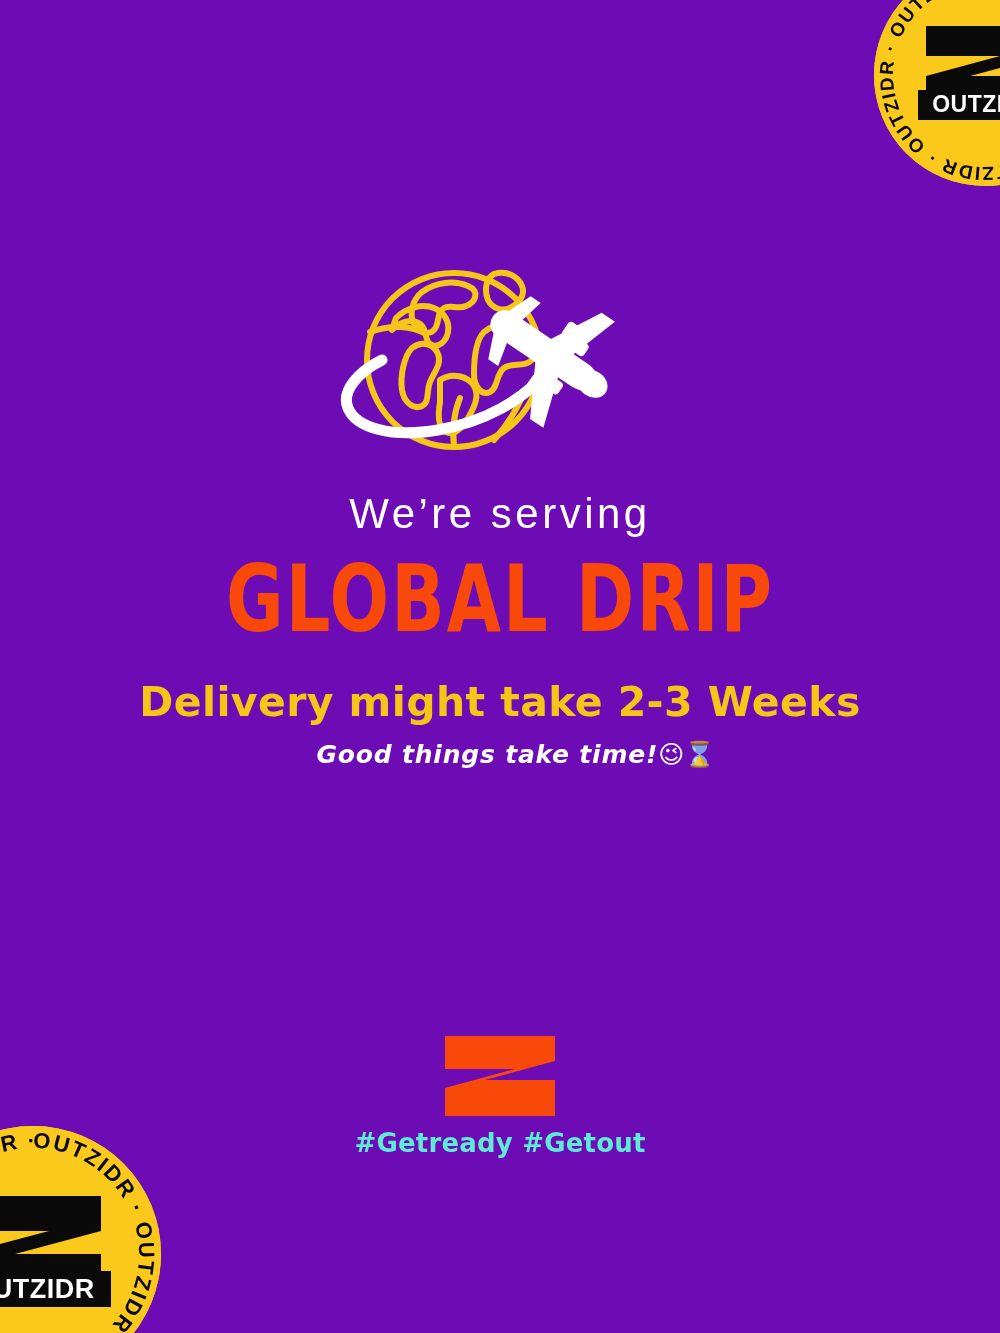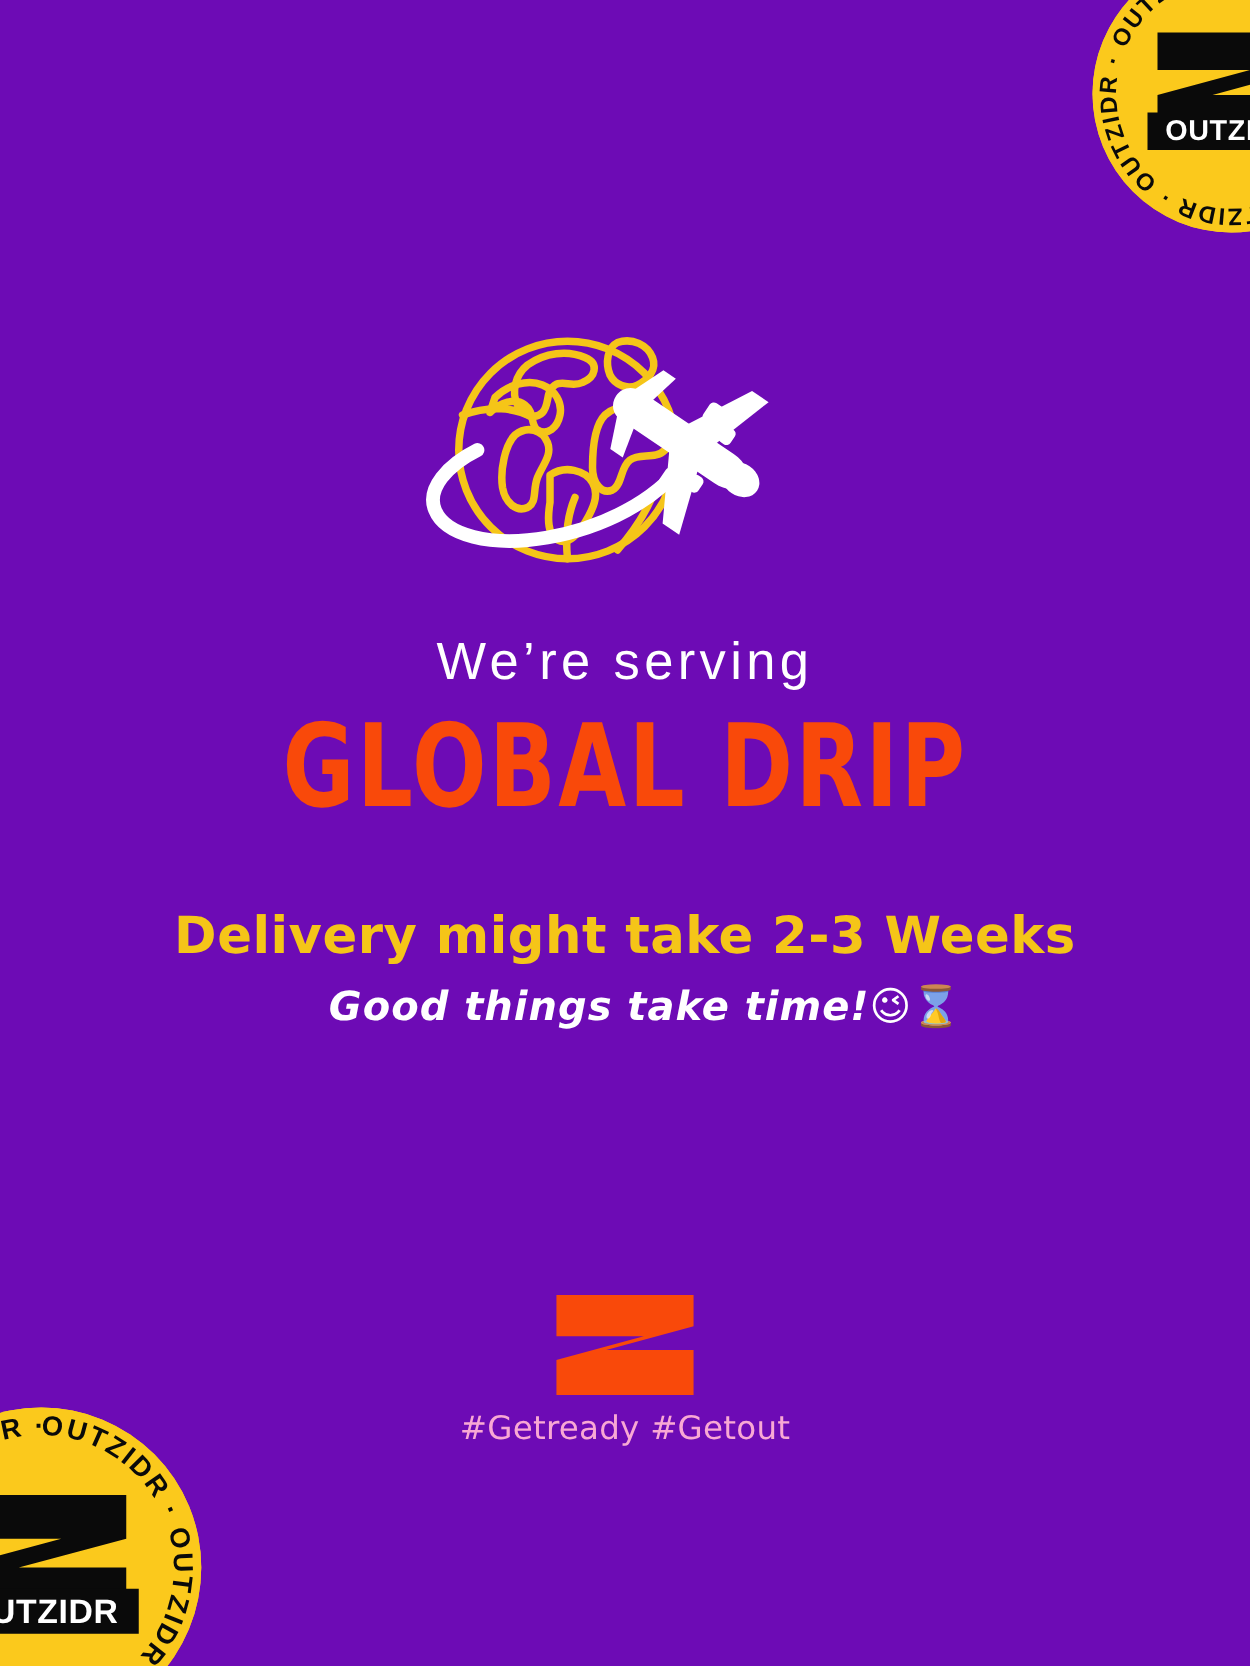--- a/index.html
+++ b/index.html
@@ -59,21 +59,21 @@
   .hero-art svg {
     display: block;
     width: 100%;
     height: 100%;
   }
 
   
   .copy {
     position: absolute;
     left: 0;
-    top: 505px;
+    top: 490px;
     width: 1000px;
     text-align: center;
   }
   .line-serving {
     color: #ffffff;
     font-size: 42px;
     font-weight: 300;
     letter-spacing: 3.5px;
     line-height: 1.12;
     margin: 0;
@@ -97,26 +97,26 @@
     letter-spacing: 2.5px;
     line-height: 1.12;
     margin: 34px 0 0 0;
   }
   .line-delivery {
     color: #f5c518;
     font-size: 41px;
     font-weight: 700;
     letter-spacing: 0.4px;
     line-height: 1.1;
-    margin: 80px 0 0 0;
+    margin: 49px 0 0 0;
     font-family: "DejaVu Sans", sans-serif;
   }
   .line-tagline {
     color: #ffffff;
-    font-size: 32px;
+    font-size: 25px;
     font-weight: 700;
     font-style: italic;
     letter-spacing: 0.8px;
     line-height: 1.15;
     margin: 16px 0 0 0;
     font-family: "DejaVu Sans", sans-serif;
     padding-left: 32px;
   }
   .emoji {
     font-style: normal;
@@ -132,23 +132,23 @@
     width: 1000px;
     text-align: center;
   }
   .z-mark {
     display: block;
     margin: 0 auto;
     width: 110px;
     height: 80px;
   }
   .hashtags {
-    color: #f9a8d4;
+    color: #5eead4;
     font-size: 26px;
-    font-weight: 400;
+    font-weight: 700;
     letter-spacing: 0.2px;
     margin: 12px 0 0 0;
     font-family: "DejaVu Sans", sans-serif;
   }
 </style>
 </head>
 <body>
 
 <div class="poster">
 

